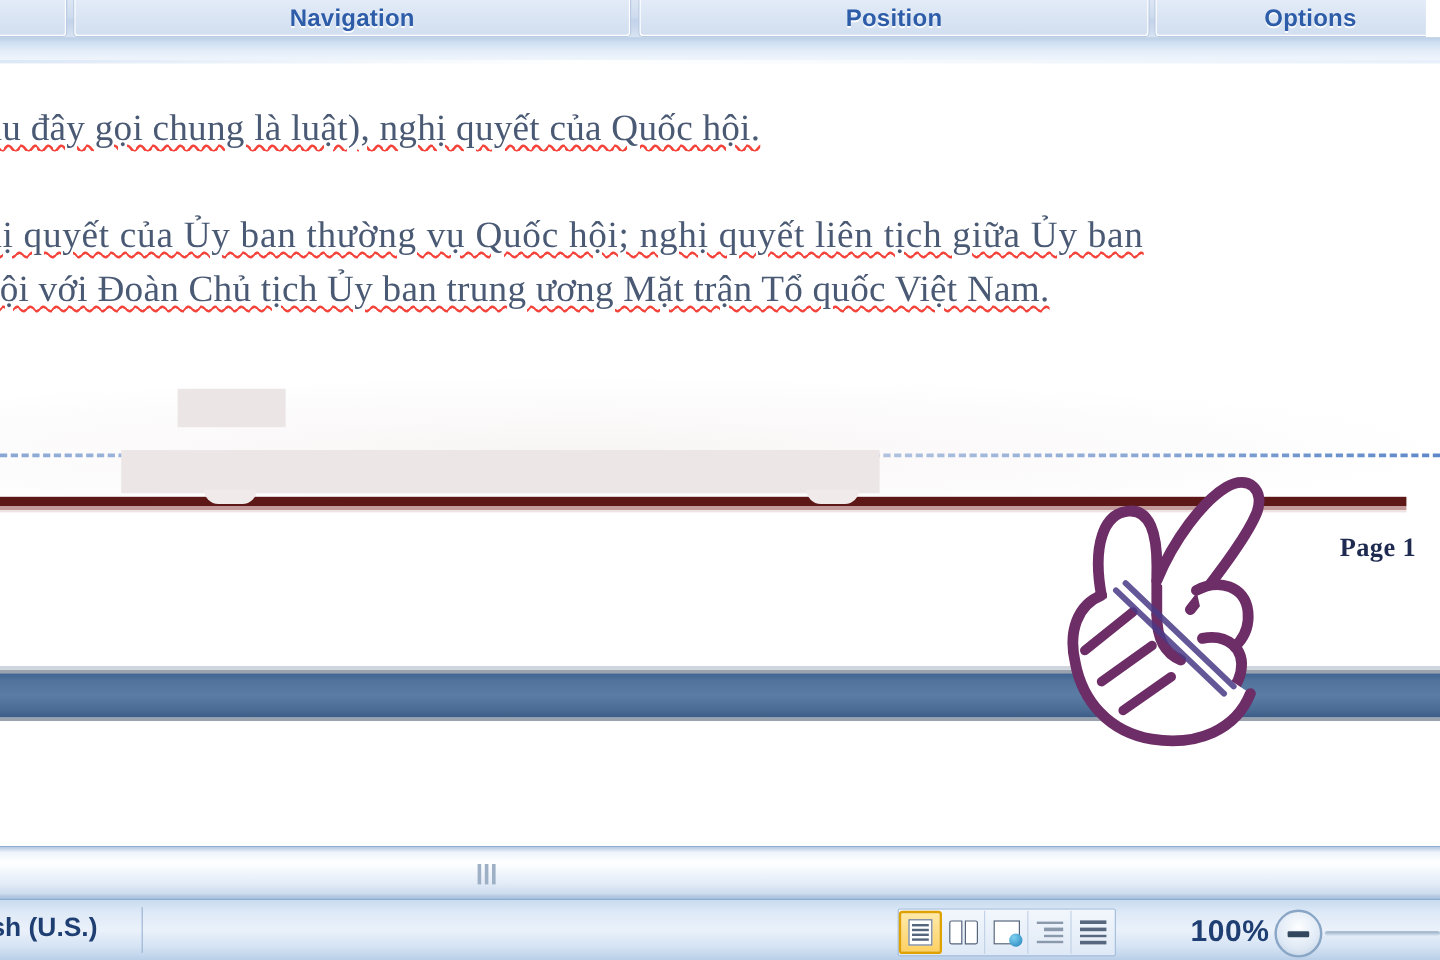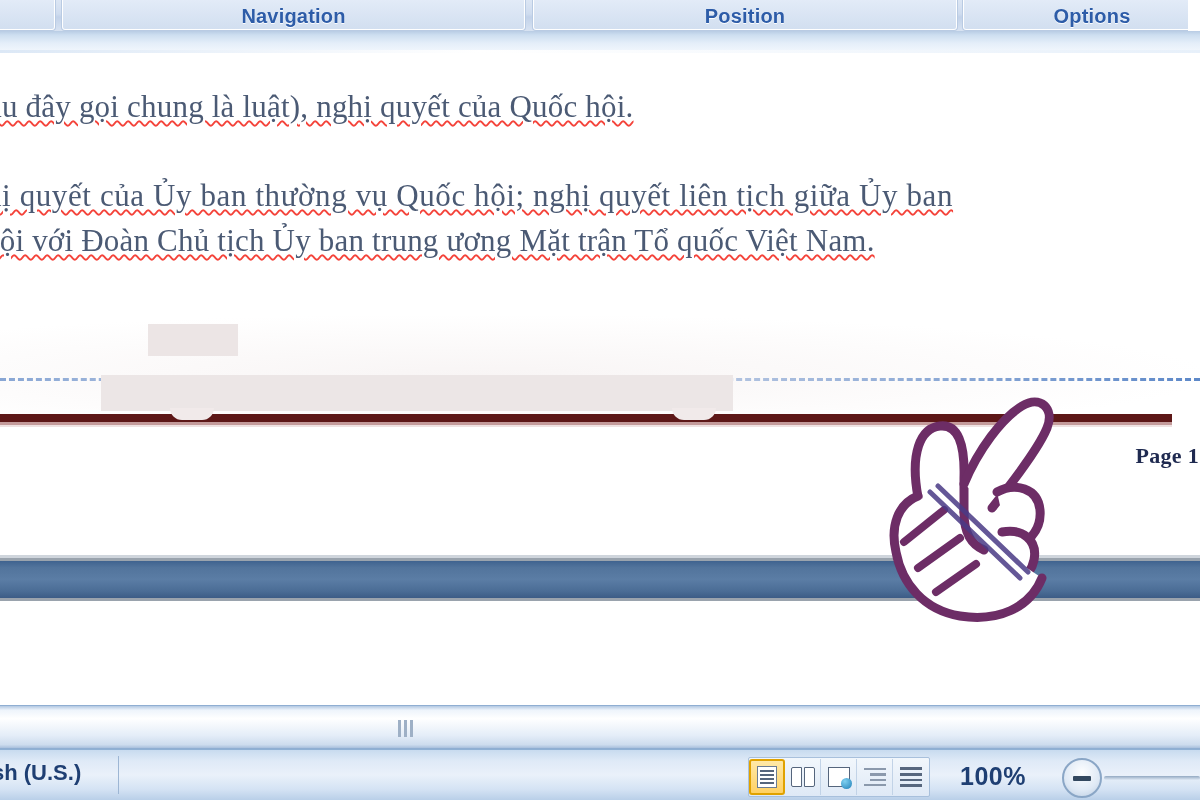--- a/index.html
+++ b/index.html
@@ -96,21 +96,21 @@
   .footer-rule .r1{position:absolute;left:0;top:0;width:100%;height:8px;background:#5d1717;}
   .footer-rule .r2{position:absolute;left:0;top:8px;width:100%;height:3px;background:#c49b9b;}
   .footer-rule .r3{position:absolute;left:0;top:11px;width:100%;height:2px;background:#efe2e2;}
   .tab-notch{
     position:absolute;top:-6px;width:44px;height:12px;
     background:#f1eaea;border-radius:0 0 22px 22px;
   }
 
   
   .page-label{
-    position:absolute;right:1px;top:390px;
+    position:absolute;right:20px;top:390px;
     font-family:"Liberation Serif",serif;
     font-size:22px;font-weight:bold;color:#1f2a50;
     letter-spacing:.3px;
   }
 
   
   .page-gap{
     position:absolute;left:0;top:558px;width:1200px;height:43px;
     background:linear-gradient(to bottom,#3f638f 0%,#52749c 18%,#5b7da5 50%,#4a6c95 82%,#3c5c86 100%);
     border-top:3px solid #9aa3ad;
@@ -176,21 +176,21 @@
   .ico-web:after{content:"";position:absolute;right:-3px;bottom:-3px;width:11px;height:11px;border-radius:50%;
     background:radial-gradient(circle at 35% 30%,#7fd0f0,#1f7fb8);}
   .ico-outline{width:22px;height:18px;display:flex;flex-direction:column;gap:3px;}
   .ico-outline i{height:3px;background:#8b99ac;}
   .ico-outline i:nth-child(2){margin-left:6px;}
   .ico-outline i:nth-child(3){margin-left:6px;}
   .ico-draft{width:22px;height:20px;display:flex;flex-direction:column;justify-content:center;gap:3px;}
   .ico-draft i{height:3px;background:#57677e;}
 
   .zoom-pct{
-    position:absolute;left:960px;top:12px;
+    position:absolute;left:992px;top:12px;
     font-size:25px;font-weight:bold;color:#1f3f73;letter-spacing:.5px;
   }
   .zoom-minus{
     position:absolute;left:1062px;top:758px;width:40px;height:40px;border-radius:50%;
     background:radial-gradient(circle at 50% 35%,#fdfeff,#dfe9f5 60%,#b9cbe1 100%);
     border:2px solid #8aa6c6;box-sizing:border-box;
     display:flex;align-items:center;justify-content:center;
   }
   .zoom-minus i{display:block;width:18px;height:5px;background:#33485f;border-radius:1px;}
   .zoom-track{

